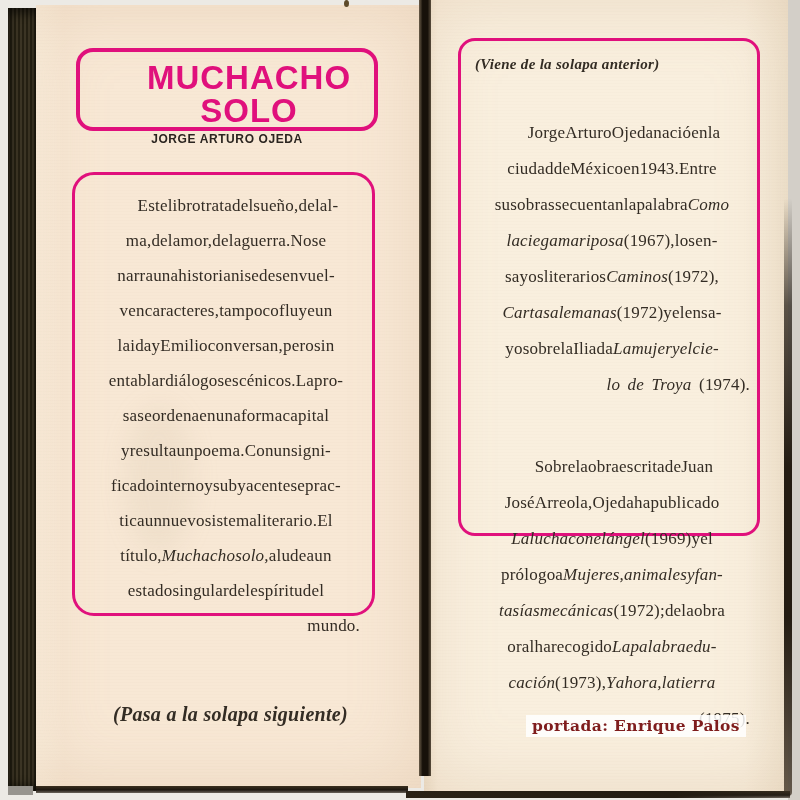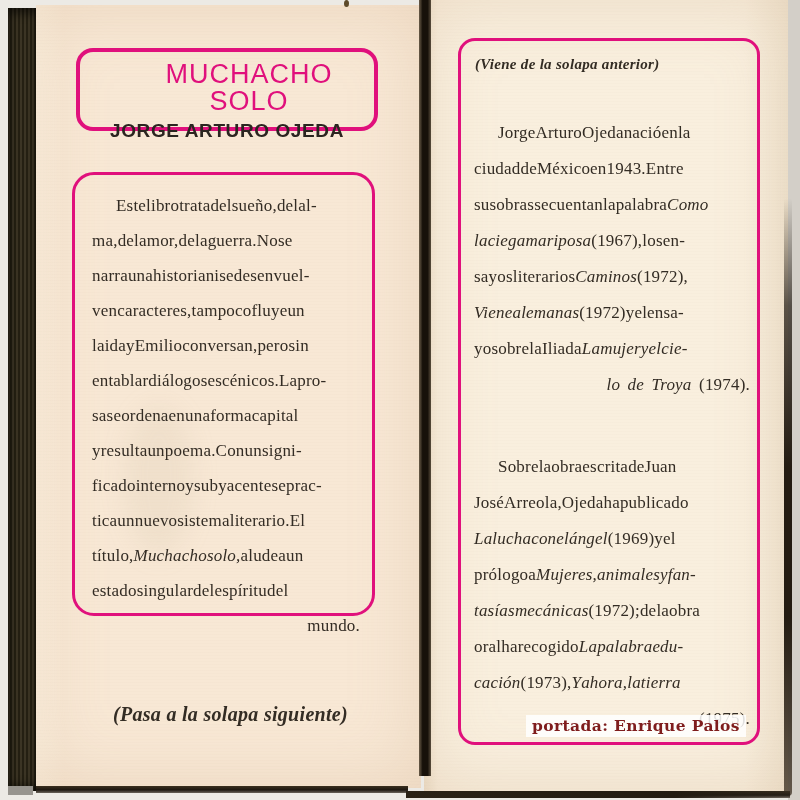--- a/index.html
+++ b/index.html
@@ -63,43 +63,43 @@
   
   .stain{position:absolute;border-radius:50%;pointer-events:none;}
   .stain-c{left:88px;top:400px;width:70px;height:150px;background:rgba(190,170,140,.12);filter:blur(12px);}
 
   
   .title-box{
     position:absolute;left:76px;top:48px;width:302px;height:83px;box-sizing:border-box;
     border:4px solid var(--accent);border-radius:17px;text-align:center;
   }
   .book-title{
-    margin-top:9px;font-family:"Liberation Sans",sans-serif;font-weight:400;
-    font-size:27px;line-height:1;letter-spacing:1px;color:var(--accent);margin-left:44px;
+    margin-top:9px;font-family:"Liberation Sans",sans-serif;font-weight:700;
+    font-size:33px;line-height:1;letter-spacing:1px;color:var(--accent);margin-left:44px;
   }
   .book-author{
     margin-top:6px;font-family:"Liberation Sans",sans-serif;font-weight:700;
-    font-size:19px;line-height:1;letter-spacing:.6px;color:#2b2520;
+    font-size:12px;line-height:1;letter-spacing:.6px;color:#2b2520;
   }
   .text-box{
     position:absolute;box-sizing:border-box;border:3.5px solid var(--accent);
   }
   .left-box{left:72px;top:172px;width:303px;height:444px;border-radius:22px;}
-  .right-box{left:458px;top:38px;width:302px;height:707px;border-radius:17px;}
+  .right-box{left:458px;top:38px;width:302px;height:498px;border-radius:17px;}
 
   
   .lines{position:absolute;}
   .lines-left{left:17px;top:13px;width:268px;}
   .lines-left .tline{height:35px;line-height:35px;}
   .lines-right{left:13px;width:276px;}
   .lines-right .tline{height:36px;line-height:36px;}
   .p1{top:74px;}
   .p2{top:408px;}
   .tline{
-    display:flex;justify-content:flex-start;align-items:baseline;
+    display:flex;justify-content:center;align-items:baseline;
     font-size:17px;letter-spacing:.2px;white-space:pre;
   }
   .tline.end{justify-content:flex-end;column-gap:.44em;}
   .tline .sp-ind{display:inline-block;width:24px;}
   .tline i{font-style:italic;}
 
   .flap-footer{
     position:absolute;right:24px;top:528px;
     font-style:italic;font-weight:600;font-size:20px;letter-spacing:.3px;
   }
@@ -163,21 +163,21 @@
   </div>
 
   <div class="text-box right-box">
     <div class="flap-header">(Viene de la solapa anterior)</div>
     <div class="lines lines-right p1">
         <div class="tline"><span class="sp-ind"></span><span>Jorge</span><span>Arturo</span><span>Ojeda</span><span>nació</span><span>en</span><span>la</span></div>
         <div class="tline"><span>ciudad</span><span>de</span><span>México</span><span>en</span><span>1943.</span><span>Entre</span></div>
         <div class="tline"><span>sus</span><span>obras</span><span>se</span><span>cuentan</span><span>la</span><span>palabra</span><i>Como</i></div>
         <div class="tline"><i>la</i><i>ciega</i><i>mariposa</i><span>(1967),</span><span>los</span><span>en-</span></div>
         <div class="tline"><span>sayos</span><span>literarios</span><i>Caminos</i><span>(1972),</span></div>
-        <div class="tline"><i>Viene</i><i>alemanas</i><span>(1972)</span><span>y</span><span>el</span><span>ensa-</span></div>
+        <div class="tline"><i>Cartas</i><i>alemanas</i><span>(1972)</span><span>y</span><span>el</span><span>ensa-</span></div>
         <div class="tline"><span>yo</span><span>sobre</span><span>la</span><span>Iliada</span><i>La</i><i>mujer</i><i>y</i><i>el</i><i>cie-</i></div>
         <div class="tline end"><i>lo</i><i>de</i><i>Troya</i><span>(1974).</span></div>
       </div>
     <div class="lines lines-right p2">
         <div class="tline"><span class="sp-ind"></span><span>Sobre</span><span>la</span><span>obra</span><span>escrita</span><span>de</span><span>Juan</span></div>
         <div class="tline"><span>José</span><span>Arreola,</span><span>Ojeda</span><span>ha</span><span>publicado</span></div>
         <div class="tline"><i>La</i><i>lucha</i><i>con</i><i>el</i><i>ángel</i><span>(1969)</span><span>y</span><span>el</span></div>
         <div class="tline"><span>prólogo</span><span>a</span><i>Mujeres,</i><i>animales</i><i>y</i><i>fan-</i></div>
         <div class="tline"><i>tasías</i><i>mecánicas</i><span>(1972)</span><span>;</span><span>de</span><span>la</span><span>obra</span></div>
         <div class="tline"><span>oral</span><span>ha</span><span>recogido</span><i>La</i><i>palabra</i><i>edu-</i></div>

